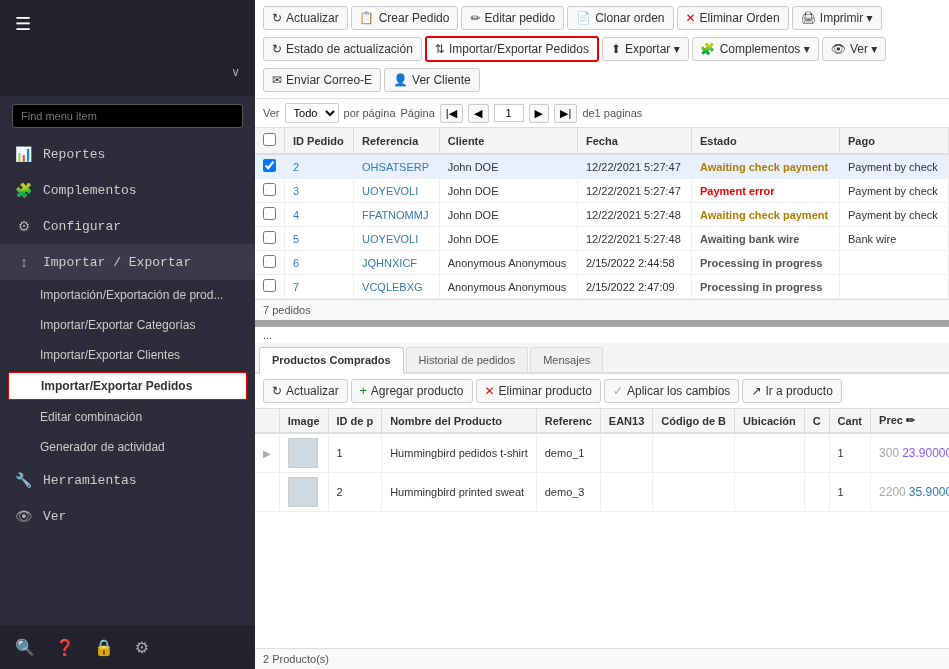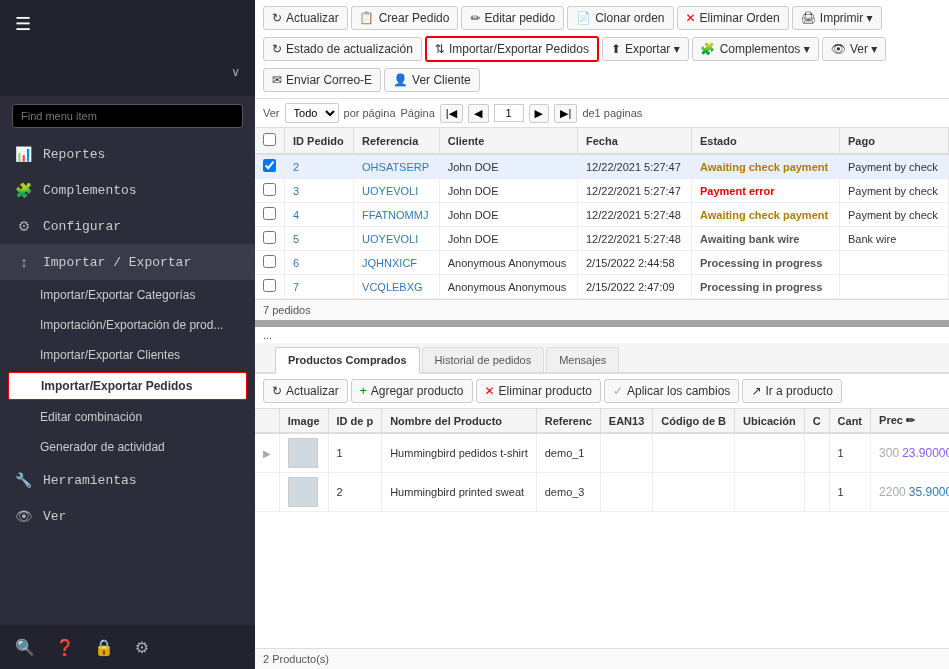--- a/index.html
+++ b/index.html
@@ -223,21 +223,21 @@
       display: flex;
       flex-direction: column;
       overflow: hidden;
     }
     .tabs-row {
       display: flex;
       align-items: center;
       border-bottom: 2px solid #ddd;
       background: #f5f5f5;
       padding-top: 4px;
-      padding-left: 20px;
+      padding-left: 4px;
       gap: 2px;
     }
     .tab {
       padding: 6px 12px;
       cursor: pointer;
       border: 1px solid #ddd;
       border-bottom: none;
       border-radius: 3px 3px 0 0;
       background: #f0f0f0;
       font-size: 11px;
@@ -333,22 +333,22 @@
       </div>
     </div>
 
     <div class="nav-item has-chevron active">
       <div class="left">
         <span class="nav-icon">↕</span>
         <span class="nav-label">Importar / Exportar</span>
       </div>
     </div>
 
+    <div class="sub-nav-item">Importación/Exportación de prod...</div>
     <div class="sub-nav-item">Importar/Exportar Categorías</div>
-    <div class="sub-nav-item">Importación/Exportación de prod...</div>
     <div class="sub-nav-item">Importar/Exportar Clientes</div>
     <div class="sub-nav-item active">Importar/Exportar Pedidos</div>
     <div class="sub-nav-item">Editar combinación</div>
     <div class="sub-nav-item">Generador de actividad</div>
 
     <div class="nav-item has-chevron">
       <div class="left">
         <span class="nav-icon">🔧</span>
         <span class="nav-label">Herramientas</span>
       </div>

